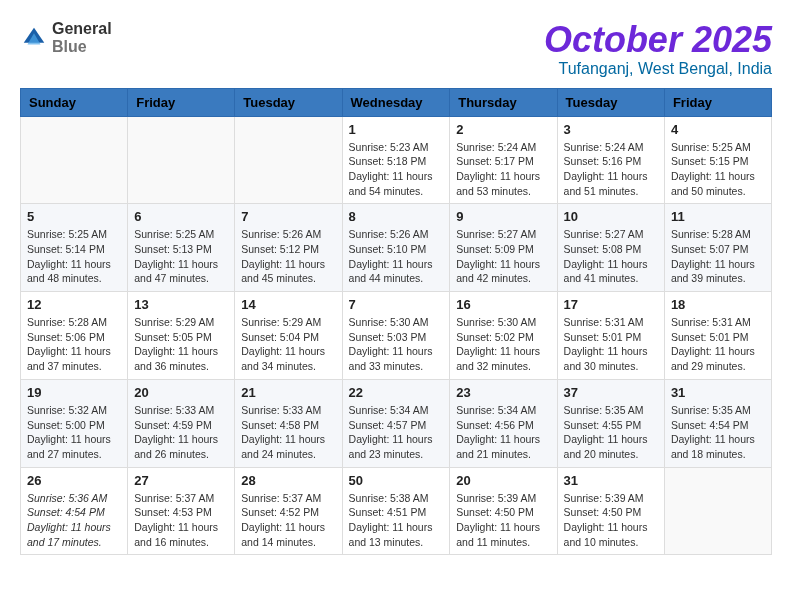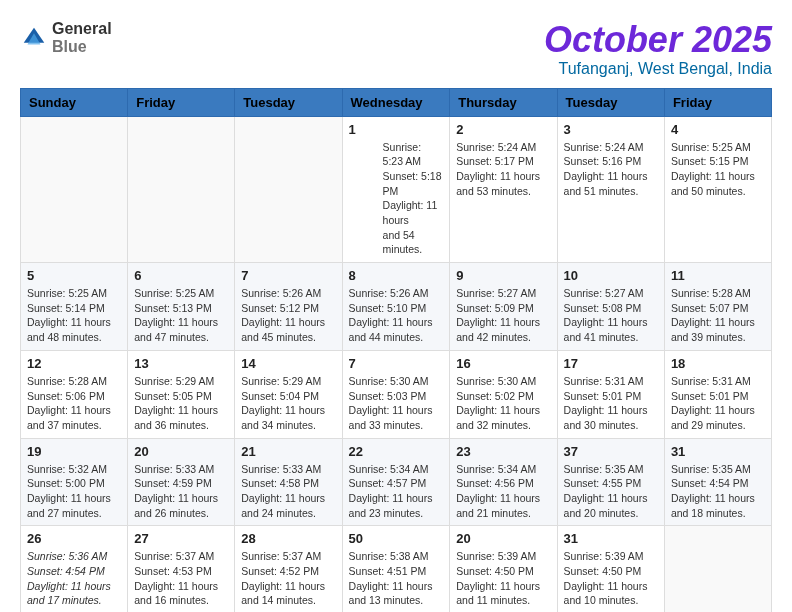--- a/index.html
+++ b/index.html
@@ -130,21 +130,21 @@
         <th>Friday</th>
       </tr>
   </thead>
   <tbody id="calendar-body">
   <tr>
         <td class="empty-cell"></td>
         <td class="empty-cell"></td>
         <td class="empty-cell"></td>
         <td>
           <div class="day-num">1</div>
-          <div class="day-info" style="white-space: pre-line; margin-left: 34px;">Sunrise: 5:23 AM
+          <div class="day-info" style="white-space: pre-line;">Sunrise: 5:23 AM
 Sunset: 5:18 PM
 Daylight: 11 hours
 and 54 minutes.</div>
         </td>
         <td>
           <div class="day-num">2</div>
           <div class="day-info" style="white-space: pre-line;">Sunrise: 5:24 AM
 Sunset: 5:17 PM
 Daylight: 11 hours
 and 53 minutes.</div>

